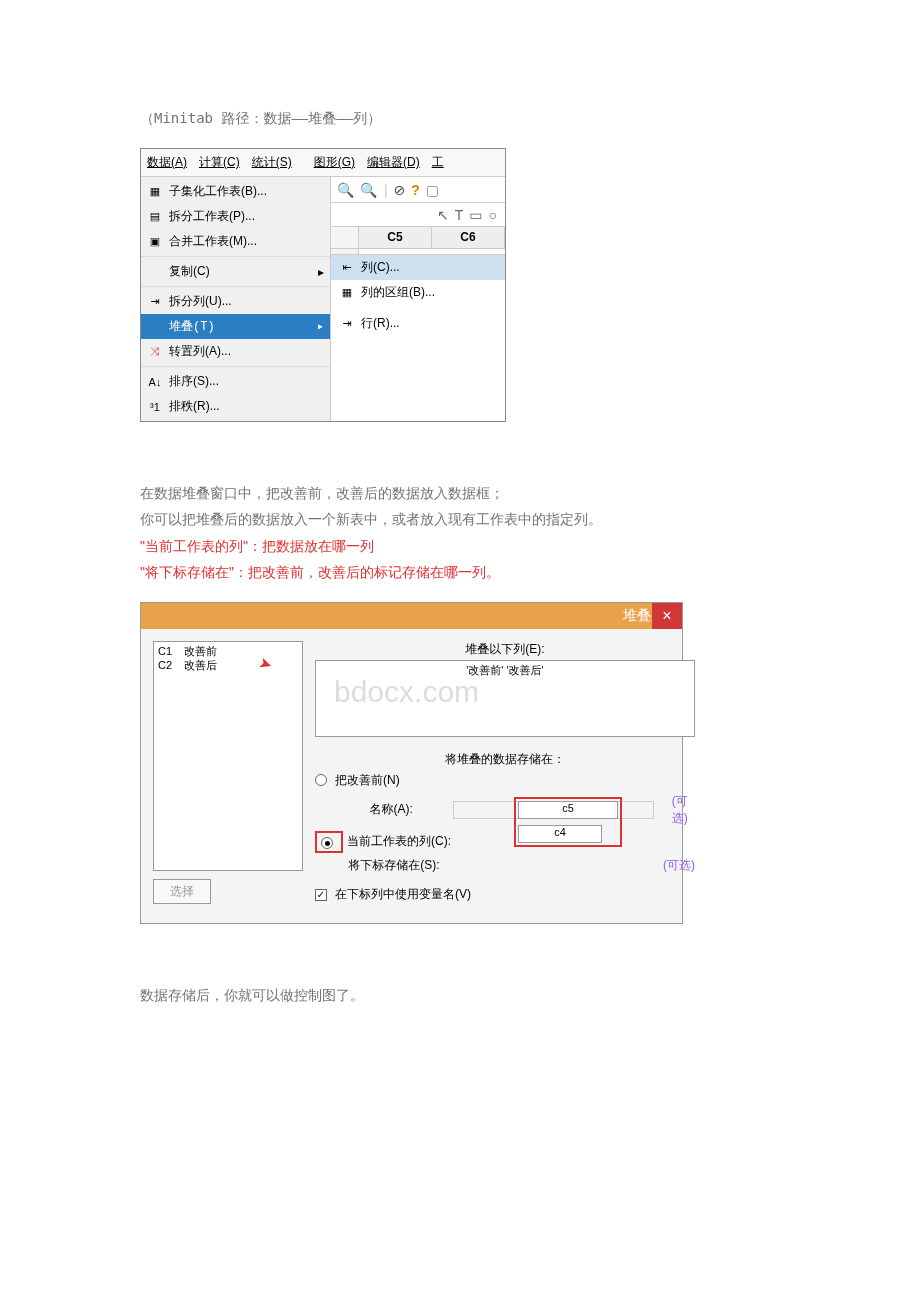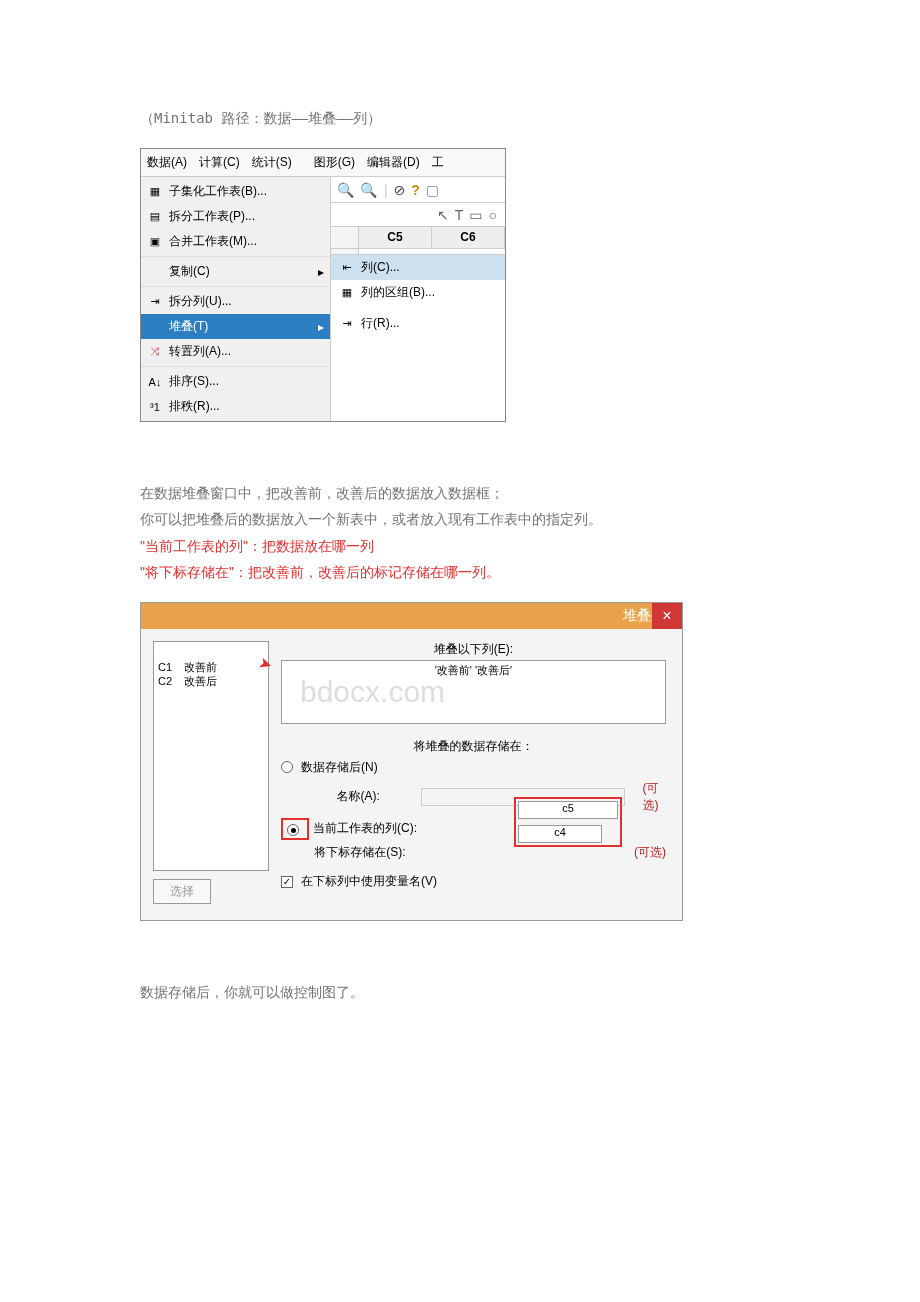--- a/index.html
+++ b/index.html
@@ -20,20 +20,21 @@
       border: 1px solid #888;
       background: #f0f0f0;
       margin-bottom: 60px;
     }
     .menubar {
       display: flex;
       background: #f8f8f8;
       border-bottom: 1px solid #ccc;
       font-size: 12px;
       padding: 2px 0;
+      text-decoration: underline;
     }
     .menubar span {
       padding: 3px 6px;
     }
     .menu-body {
       display: flex;
     }
     .menu-left {
       width: 190px;
       border-right: 1px solid #ccc;
@@ -42,20 +43,21 @@
     .menu-item {
       display: flex;
       align-items: center;
       padding: 4px 6px;
       font-size: 12px;
       gap: 6px;
     }
     .menu-item.highlight {
       background: #2b7ec1;
       color: #fff;
+      font-family: Liberation Mono, monospace;
     }
     .menu-item .arrow {
       margin-left: auto;
     }
     .menu-icon {
       width: 16px;
       height: 16px;
       display: inline-flex;
       align-items: center;
       justify-content: center;
@@ -152,42 +154,42 @@
       background: #f4f4f4;
       padding: 12px 16px 16px 12px;
       position: relative;
       font-size: 12px;
     }
     .dialog-row {
       display: flex;
       gap: 12px;
     }
     .column-list {
-      width: 116px;
+      width: 150px;
       height: 230px;
       background: #fff;
       border: 1px solid #999;
-      padding: 18px 4px;
+      padding: 2px 4px;
       font-size: 11px;
       line-height: 1.3;
     }
     .column-list-row {
       display: flex;
       gap: 12px;
     }
     .right-panel {
       flex: 1;
       text-align: center;
     }
     .label-row {
       margin-bottom: 2px;
     }
     .textarea-box {
       width: 100%;
-      height: 64px;
+      height: 77px;
       background: #fff;
       border: 1px solid #999;
       padding: 2px 4px;
       font-size: 11px;
       position: relative;
     }
     .watermark {
       position: absolute;
       font-size: 30px;
       color: #ddd;
@@ -243,21 +245,21 @@
       height: 12px;
       border: 1px solid #666;
       display: inline-flex;
       align-items: center;
       justify-content: center;
       margin-right: 4px;
       background: #fff;
       font-size: 10px;
     }
     .optional {
-      color: #b91c1c;
+      color: #8b5cf6;
       margin-left: 6px;
     }
     .red-box {
       border: 2px solid #e03030;
       padding: 2px 4px;
       display: inline-block;
     }
     .red-box-inputs {
       border: 2px solid #e03030;
       padding: 2px;
@@ -409,21 +411,21 @@
         <div class="label-row">堆叠以下列(E):</div>
         <div class="textarea-box">
           <span>'改善前' '改善后'</span>
           <span class="watermark">bdocx.com</span>
         </div>
         <div style="position:absolute;left:118px;top:25px;color:#e03030;font-size:16px;transform:rotate(20deg)">➤</div>
 
         <div style="margin-top:14px">将堆叠的数据存储在：</div>
         <div class="field-line">
           <span class="radio"></span>
-          <span>数据存储后(N)</span>
+          <span>把改善前(N)</span>
         </div>
         <div class="field-line">
           <span class="field-label field-label-indent">名称(A):</span>
           <div class="text-input disabled" style="width:210px"></div>
           <span class="optional">(可选)</span>
         </div>
         <div class="field-line">
           <span class="red-box">
             <span class="radio checked"></span>
           </span>

